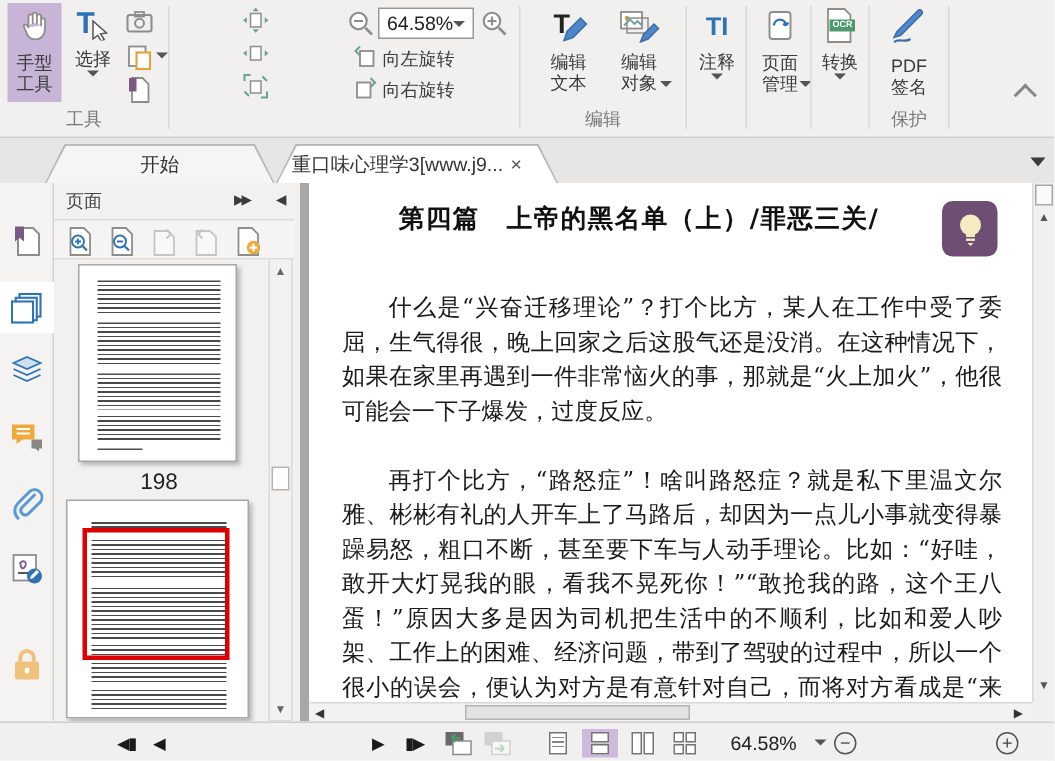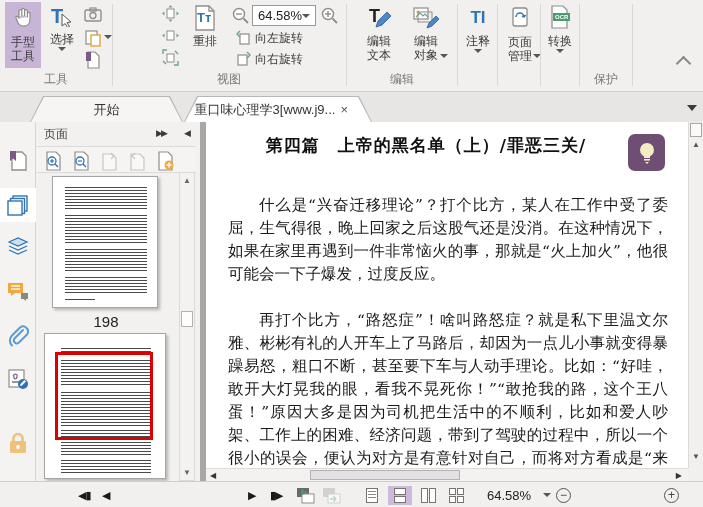--- a/index.html
+++ b/index.html
@@ -11,21 +11,21 @@
   .rsep { position:absolute; top:4px; width:1px; height:82px; background:#dad8d6; }
   .bigbtn { position:absolute; top:2px; height:66px; display:flex; flex-direction:column; align-items:center; justify-content:flex-start; padding-top:3px; cursor:default; }
   .bigbtn.active { background:#c8b4d7; }
   .blabel { font-size:12px; line-height:14px; text-align:center; margin-top:3px; color:#3b3b3b; }
   .ml { white-space:pre-line; }
   .glabel { position:absolute; top:71px; text-align:center; color:#7a7876; font-size:12px; }
   .smico { position:absolute; width:18px; height:18px; }
   .caret { display:inline-block; width:0; height:0; border-left:4px solid transparent; border-right:4px solid transparent; border-top:4px solid #555; vertical-align:middle; }
   .combo { position:absolute; background:#fff; border:1px solid #9a9896; display:flex; align-items:center; padding:0 5px; font-size:13px; color:#222; }
   .combo .caret { margin-left:auto; }
-  .rowbtn { position:absolute; display:flex; gap:4px; font-size:12px; color:#3b3b3b; }
+  .rowbtn { position:absolute; display:flex; align-items:center; gap:4px; font-size:12px; color:#3b3b3b; }
   .chev { position:absolute; width:11px; height:7px; }
   .chev:before { content:""; position:absolute; left:0; top:2px; width:9px; height:9px; border-left:2px solid #8a8886; border-top:2px solid #8a8886; transform:rotate(45deg); }
 
   
   .tabbar { position:absolute; left:0; top:92px; width:703px; height:30px; background:#e8e6e4; }
   .tab { position:absolute; top:4px; height:26px; }
   .tab .shape { position:absolute; inset:0; clip-path:polygon(13px 0,calc(100% - 13px) 0,100% 100%,0 100%); background:#b9b7b5; }
   .tab .inner { position:absolute; inset:1px 1px 0 1px; clip-path:polygon(13px 0,calc(100% - 13px) 0,100% 100%,0 100%); background:#f6f5f3; display:flex; align-items:center; justify-content:center; font-size:13px; color:#333; }
   .tab.active .inner { background:#ffffff; }
   .tabclose { position:absolute; right:24px; top:6px; font-size:13px; color:#555; cursor:default; }
@@ -140,30 +140,20 @@
           <path d="M0 8.5L2.5 6.5v4zM17 8.5l-2.5 2v-4z" fill="#6ba292"></path>
         </svg>
     </span>
     <span class="smico" style="left:162px;top:49px">
       <svg width="17" height="17" viewBox="0 0 17 17">
           <rect x="5" y="5" width="7" height="8" fill="#fff" stroke="#8f8d8b"></rect>
           <path d="M1 5V1h4M16 12v4h-4M1 12l3 3M16 5l-3-3" fill="none" stroke="#6ba292" stroke-width="1.4"></path>
         </svg>
     </span>
 
-    <div class="bigbtn" style="left:186px;width:38px">
-      <span style="position:relative;width:26px;height:26px">
-        <svg width="26" height="26" viewBox="0 0 26 26">
-            <path d="M4 1h13l5 5v19H4z" fill="#fff" stroke="#8f8d8b" stroke-width="1.3"></path>
-            <path d="M17 1v5h5" fill="none" stroke="#8f8d8b" stroke-width="1.3"></path>
-          </svg>
-        <span style="position:absolute;left:5px;top:5px;font-size:13px;font-weight:bold;color:#2e74b5">Tᴛ</span>
-      </span>
-      <span class="blabel">重排</span>
-    </div>
 
     <span class="smico" style="left:232px;top:7px">
       <svg width="17" height="17" viewBox="0 0 17 17">
           <circle cx="7" cy="7" r="5.5" fill="#fff" stroke="#8f8d8b" stroke-width="1.4"></circle>
           <line x1="4" y1="7" x2="10" y2="7" stroke="#8f8d8b" stroke-width="1.4"></line>
           <line x1="11.5" y1="11.5" x2="16" y2="16" stroke="#8f8d8b" stroke-width="1.8"></line>
         </svg>
     </span>
     <div class="combo" style="left:252px;top:5px;width:64px;height:21px">
       <span>64.58%</span>
@@ -189,21 +179,20 @@
     </div>
     <div class="rowbtn" style="left:236px;top:51px">
       <span>
         <svg width="15" height="15" viewBox="0 0 15 15">
             <rect x="2" y="4" width="9" height="10" fill="#fff" stroke="#8f8d8b" stroke-width="1.2"></rect>
             <path d="M11 1l3 3-3 3" fill="none" stroke="#6ba292" stroke-width="1.4"></path>
           </svg>
       </span>
       <span>向右旋转</span>
     </div>
-    <div class="glabel" style="left:113px;width:232px">视图</div>
     <div class="rsep" style="left:346px"></div>
 
     <div class="bigbtn" style="left:358px;width:42px">
       <span style="position:relative;width:26px;height:26px">
         <span style="position:absolute;left:3px;top:1px;font-size:18px;font-weight:bold;color:#222">T</span>
         <svg width="18" height="18" viewBox="0 0 18 18" style="position:absolute;left:8px;top:6px">
             <path d="M2 16l2-6 9-9 4 4-9 9z" fill="#4f86c6" stroke="#3a6ea8" stroke-width="1"></path>
           </svg>
       </span>
       <span class="blabel ml">编辑
@@ -253,20 +242,30 @@
         <svg width="22" height="24" viewBox="0 0 22 24">
             <path d="M4 1h11l4 4v18H4z" fill="#fff" stroke="#8f8d8b" stroke-width="1.2"></path>
           </svg>
         <span style="position:absolute;left:5px;top:8px;font-size:6px;font-weight:bold;color:#fff;background:#4c9a6e;padding:1px 2px">OCR</span>
       </span>
       <span class="blabel">转换</span>
       <span class="caret" style="margin-top:1px"></span>
     </div>
     <div class="rsep" style="left:579px"></div>
 
+    <div class="bigbtn" style="left:583px;width:46px">
+      <span>
+        <svg width="28" height="26" viewBox="0 0 28 26">
+            <path d="M6 16L20 2c1.5-1.5 4 1 2.5 2.5L8.5 18.5 4 20z" fill="#4f86c6" stroke="#3a6ea8" stroke-width="1"></path>
+            <path d="M4 23c4-3 7 1 11-2" fill="none" stroke="#3a6ea8" stroke-width="1.5"></path>
+          </svg>
+      </span>
+      <span class="blabel ml">PDF
+签名</span>
+    </div>
     <div class="glabel" style="left:583px;width:46px">保护</div>
     <div class="rsep" style="left:632px"></div>
 
     <span class="chev" style="left:678px;top:56px"></span>
   </div>
 
   <div class="tabbar">
     <div class="tab" style="left:30px;width:153px">
       <div class="shape"></div>
       <div class="inner">

